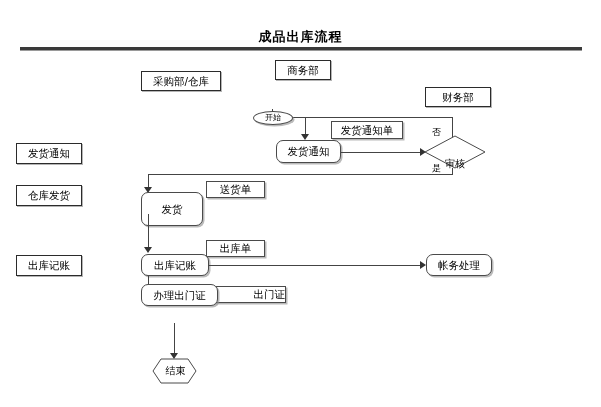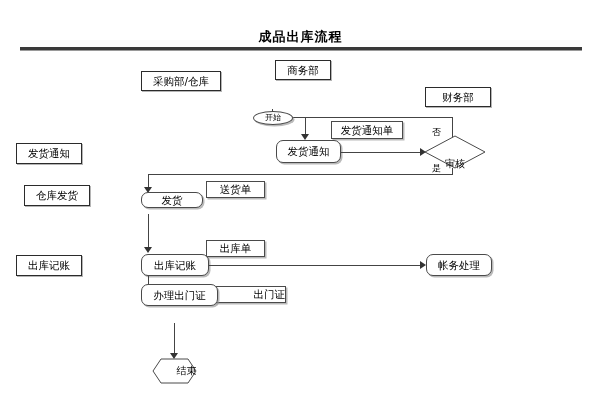--- a/index.html
+++ b/index.html
@@ -74,21 +74,21 @@
     border: 1px solid #4a4a4a;
     border-radius: 50%;
     box-shadow: 1.5px 1.5px 0 rgba(140,140,140,0.6);
     font-size: 8px;
   }
   .hex-wrap {
     position: absolute;
   }
   .hex-label {
     position: absolute;
-    left: 12px;
+    left: 1px;
     top: 0;
     width: 100%;
     height: 100%;
     display: flex;
     align-items: center;
     justify-content: center;
     font-size: 10px;
     color: #000;
     white-space: nowrap;
   }
@@ -155,21 +155,21 @@
   <div class="box hdr-box" style="left:275px; top:60px; width:56px; height:20px;">
     <span>商务部</span>
   </div>
   <div class="box hdr-box" style="left:425px; top:71px; width:66px; height:20px;margin-top:16px;">
     <span>财务部</span>
   </div>
 
   <div class="box lane-box" style="left:16px; top:143px; width:66px; height:21px;">
     <span>发货通知</span>
   </div>
-  <div class="box lane-box" style="left:24px; top:185px; width:66px; height:21px;">
+  <div class="box lane-box" style="left:16px; top:185px; width:66px; height:21px;">
     <span>仓库发货</span>
   </div>
   <div class="box lane-box" style="left:16px; top:255px; width:66px; height:21px;">
     <span>出库记账</span>
   </div>
 
   <div class="vline" style="left:272px; top:109px; height:9px;"></div>
 
   <div class="hline" style="left:272px; top:117px; width:34px;"></div>
 
@@ -206,21 +206,21 @@
 
   <div class="vline" style="left:452px; top:168px; height:6px;"></div>
   <div class="hline" style="left:148px; top:174px; width:305px;"></div>
   <div class="vline" style="left:148px; top:174px; height:14px;"></div>
   <div class="arrow-down" style="left:144px; top:187px;"></div>
 
   <div class="box doc-box" style="left:206px; top:181px; width:59px; height:17px;">
     <span>送货单</span>
   </div>
 
-  <div class="box proc-box" style="left:141px; top:192px; width:62px; height:16px;">
+  <div class="box proc-box" style="left:141px; top:192px; width:62px; height:34px;">
     <span>发货</span>
   </div>
 
   <div class="vline" style="left:148px; top:214px; height:34px;"></div>
   <div class="arrow-down" style="left:144px; top:247px;"></div>
 
   <div class="box doc-box" style="left:206px; top:240px; width:59px; height:17px;">
     <span>出库单</span>
   </div>
 

